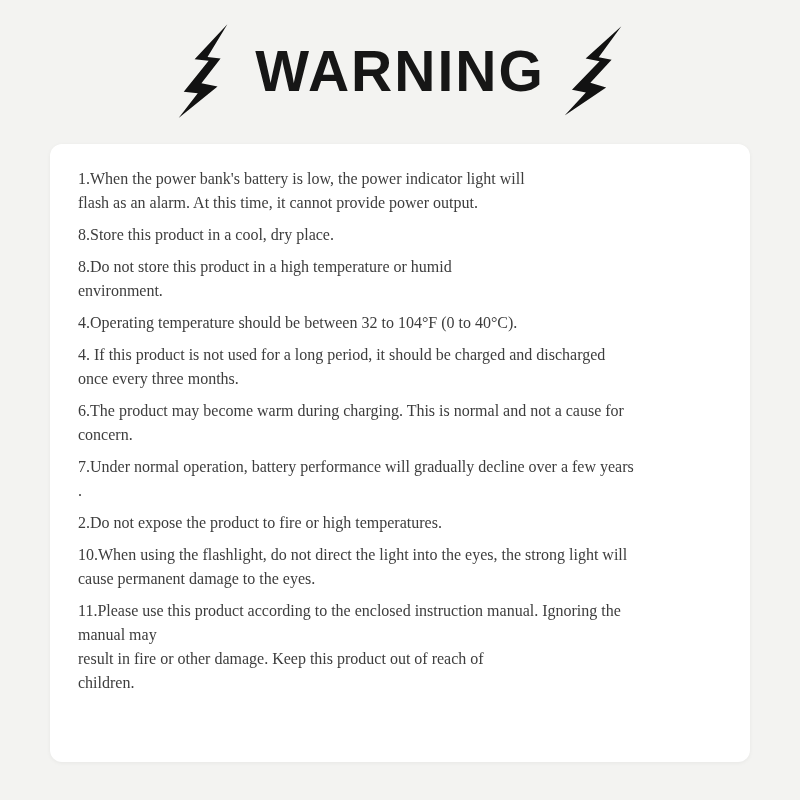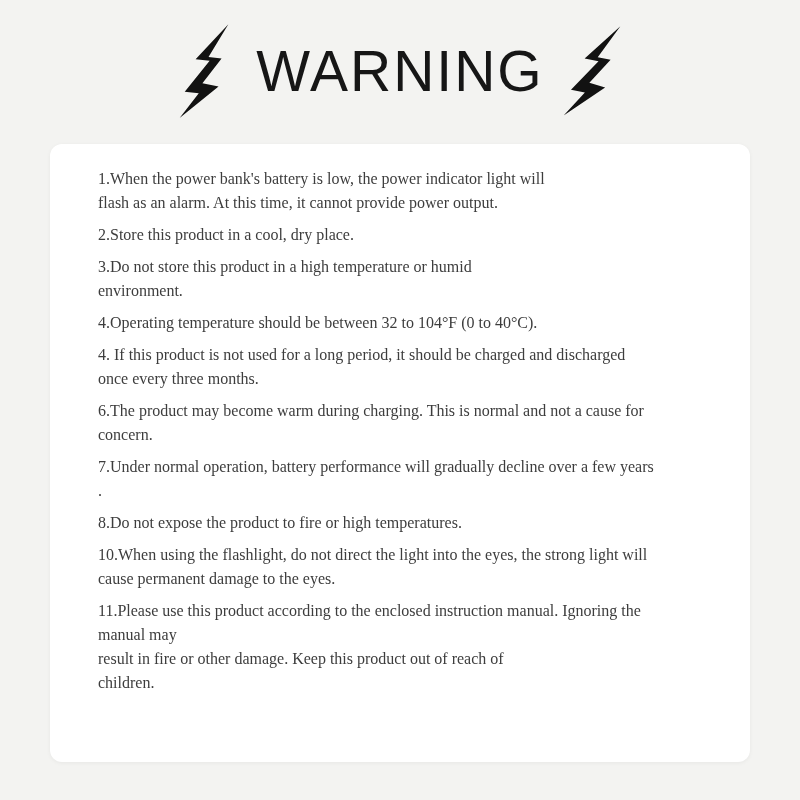--- a/index.html
+++ b/index.html
@@ -31,34 +31,34 @@
     width: 56px;
     height: 92px;
     flex: 0 0 auto;
   }
   .bolt svg { width: 100%; height: 100%; display: block; }
   .bolt svg polygon { fill: var(--bolt); }
   .bolt-right { transform: rotate(3deg); }
   .bolt-left { transform: rotate(-2deg); }
   .warning-title {
     font-family: "Liberation Sans", sans-serif;
-    font-weight: normal;
+    font-weight: bold;
     font-size: 57px;
     letter-spacing: 2px;
     color: var(--heading);
     margin: 0 8px;
     line-height: 1;
   }
   .warning-card {
     width: 700px;
     height: 618px;
     margin: 26px auto 0 auto;
     background: var(--card);
     border-radius: 12px;
-    padding: 23px 38px 0 48px;
+    padding: 23px 38px 0 28px;
     box-shadow: 0 1px 4px rgba(0,0,0,0.05);
   }
   .warning-item {
     white-space: pre-line;
     font-size: 16px;
     line-height: 24px;
     color: var(--body_text);
     margin: 0 0 8px 0;
   }
 </style>
@@ -77,31 +77,31 @@
     <span class="bolt bolt-right">
       <svg viewBox="0 0 56 92" xmlns="http://www.w3.org/2000/svg" preserveAspectRatio="xMidYMid meet">
         <polygon points="52,0 18,34 32,36 6,66 20,68 0,92 40,62 24,58 44,34 31,32"></polygon>
       </svg>
     </span>
   </div>
 
   <div class="warning-card">
     <p class="warning-item">1.When the power bank's battery is low, the power indicator light will
 flash as an alarm. At this time, it cannot provide power output.</p>
-    <p class="warning-item">2.Store this product in a cool, dry place.</p>
-    <p class="warning-item">3.Do not store this product in a high temperature or humid
+    <p class="warning-item">8.Store this product in a cool, dry place.</p>
+    <p class="warning-item">8.Do not store this product in a high temperature or humid
 environment.</p>
     <p class="warning-item">4.Operating temperature should be between 32 to 104°F (0 to 40°C).</p>
     <p class="warning-item">4. If this product is not used for a long period, it should be charged and discharged
 once every three months.</p>
     <p class="warning-item">6.The product may become warm during charging. This is normal and not a cause for
 concern.</p>
     <p class="warning-item">7.Under normal operation, battery performance will gradually decline over a few years
 .</p>
-    <p class="warning-item">8.Do not expose the product to fire or high temperatures.</p>
+    <p class="warning-item">2.Do not expose the product to fire or high temperatures.</p>
     <p class="warning-item">10.When using the flashlight, do not direct the light into the eyes, the strong light will
 cause permanent damage to the eyes.</p>
     <p class="warning-item">11.Please use this product according to the enclosed instruction manual. Ignoring the
 manual may
 result in fire or other damage. Keep this product out of reach of
 children.</p>
   </div>
 
 </div>
 

